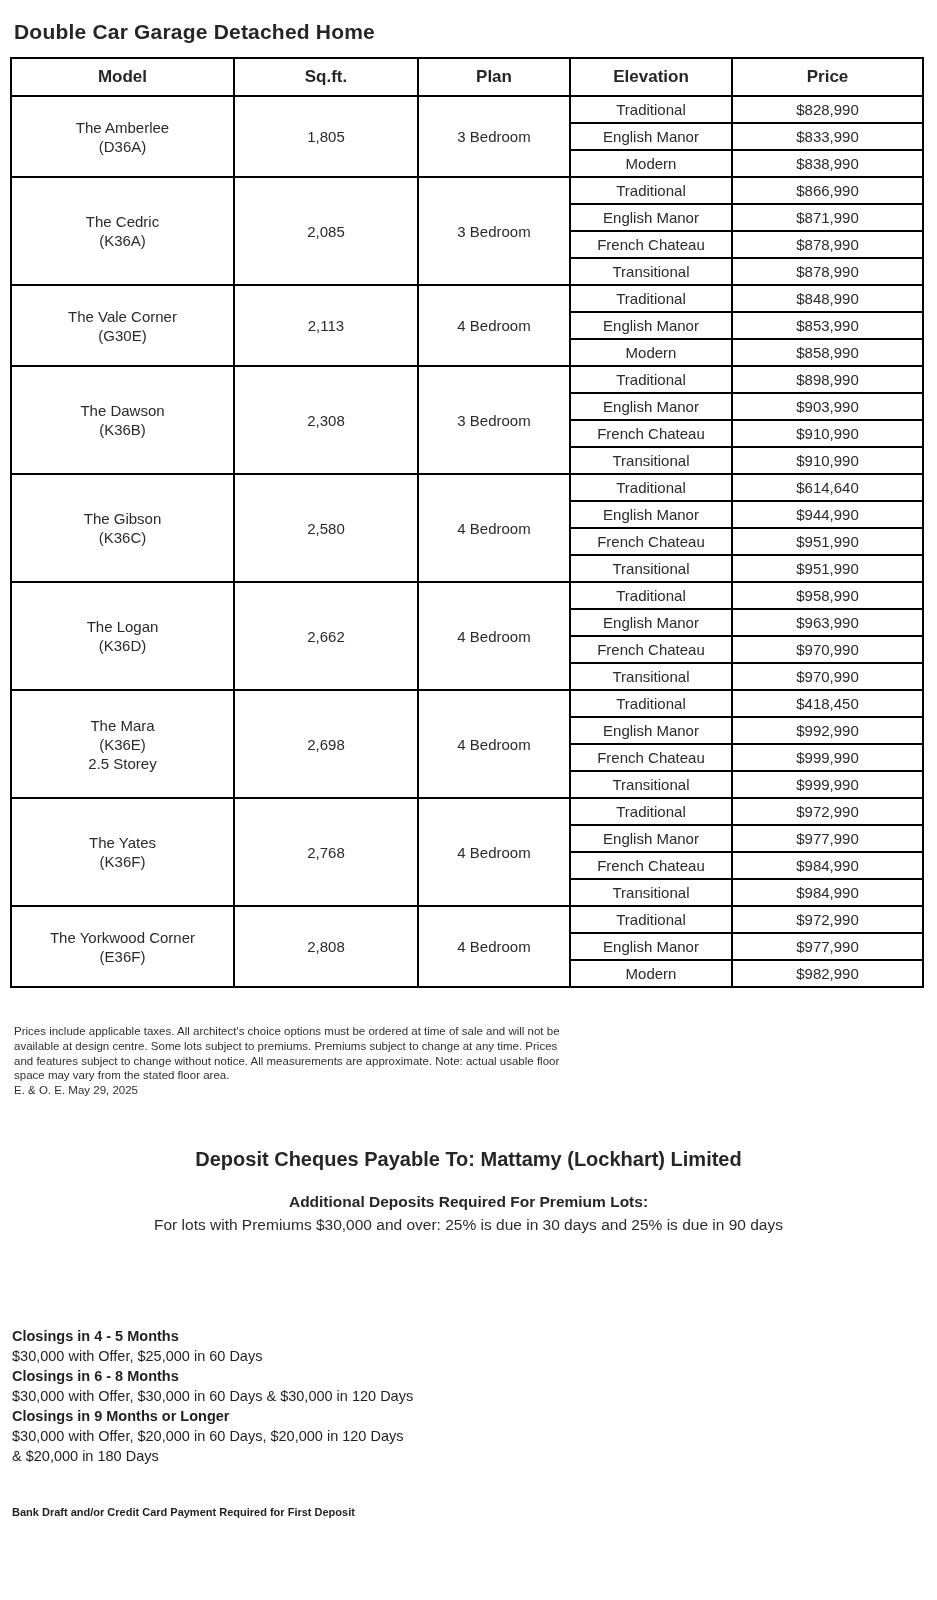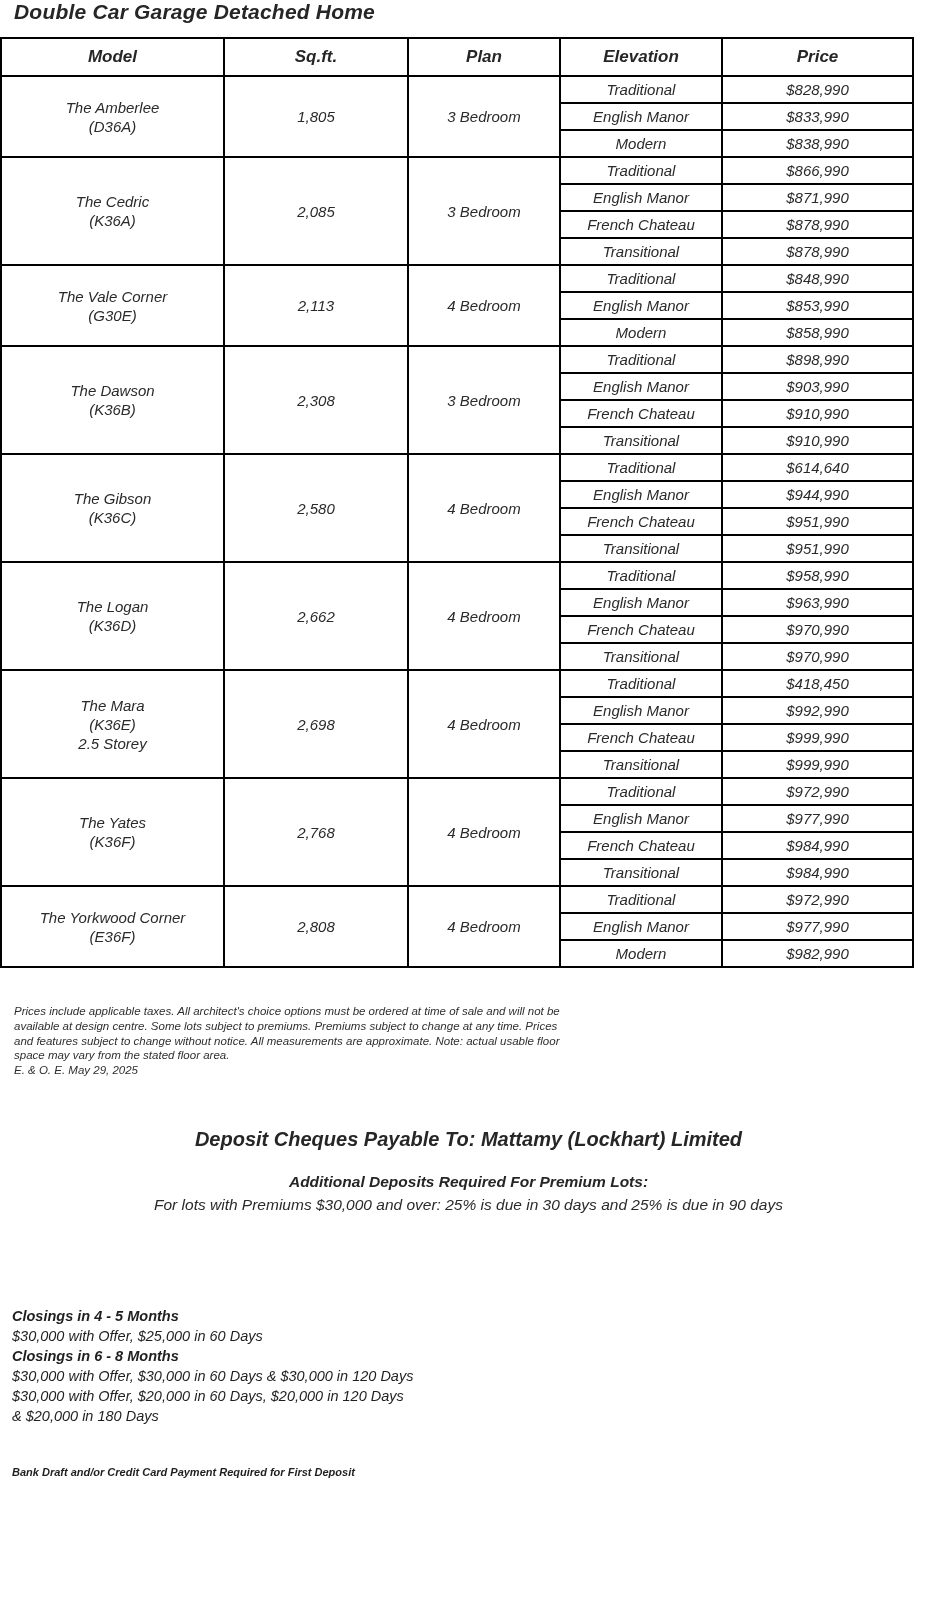--- a/index.html
+++ b/index.html
@@ -2,27 +2,27 @@
 <html><head>
 <meta charset="utf-8">
 <style>
   * { margin:0; padding:0; box-sizing:border-box; }
   html,body { background:#ffffff; }
   body {
     width:937px; min-height:1600px;
     font-family:"Liberation Sans","DejaVu Sans",sans-serif;
     color:#212121;
   }
-  .page { width:937px; padding-top:0;font-style:italic; }
+  .page { width:937px; padding-top:20px; }
   .doc-title {
     margin:0 0 13px 14px;
     font-size:21px; font-weight:bold; color:#262626; letter-spacing:.2px;
   }
   table.pricing {
-    width:912px;
+    margin-left:10px; width:912px;
     border-collapse:collapse; table-layout:fixed;
   }
   table.pricing th, table.pricing td {
     border:2px solid #000000;
     text-align:center; vertical-align:middle;
     font-size:15px; color:#2a2a2a;
     padding:1px 2px;
   }
   table.pricing th {
     height:38px; font-size:17px; font-weight:bold; color:#262626;
@@ -284,20 +284,21 @@
   <div class="payable-heading">Deposit Cheques Payable To: Mattamy (Lockhart) Limited</div>
   <div class="premium-heading">Additional Deposits Required For Premium Lots:</div>
   <div class="premium-detail">For lots with Premiums $30,000 and over: 25% is due in 30 days and 25% is due in 90 days</div>
 
   <div class="deposits-block">
     <div id="sched-items">
         <div class="sched-label">Closings in 4 - 5 Months</div>
         <div class="sched-detail">$30,000 with Offer, $25,000 in 60 Days</div>
         <div class="sched-label">Closings in 6 - 8 Months</div>
         <div class="sched-detail">$30,000 with Offer, $30,000 in 60 Days &amp; $30,000 in 120 Days</div>
+        <div class="sched-label">Closings in 9 Months or Longer</div>
         <div class="sched-detail">$30,000 with Offer, $20,000 in 60 Days, $20,000 in 120 Days</div>
         <div class="sched-detail">&amp; $20,000 in 180 Days</div>
       </div>
   </div>
 
   <div class="payment-note">Bank Draft and/or Credit Card Payment Required for First Deposit</div>
 
 </div>
 
 </body></html>

